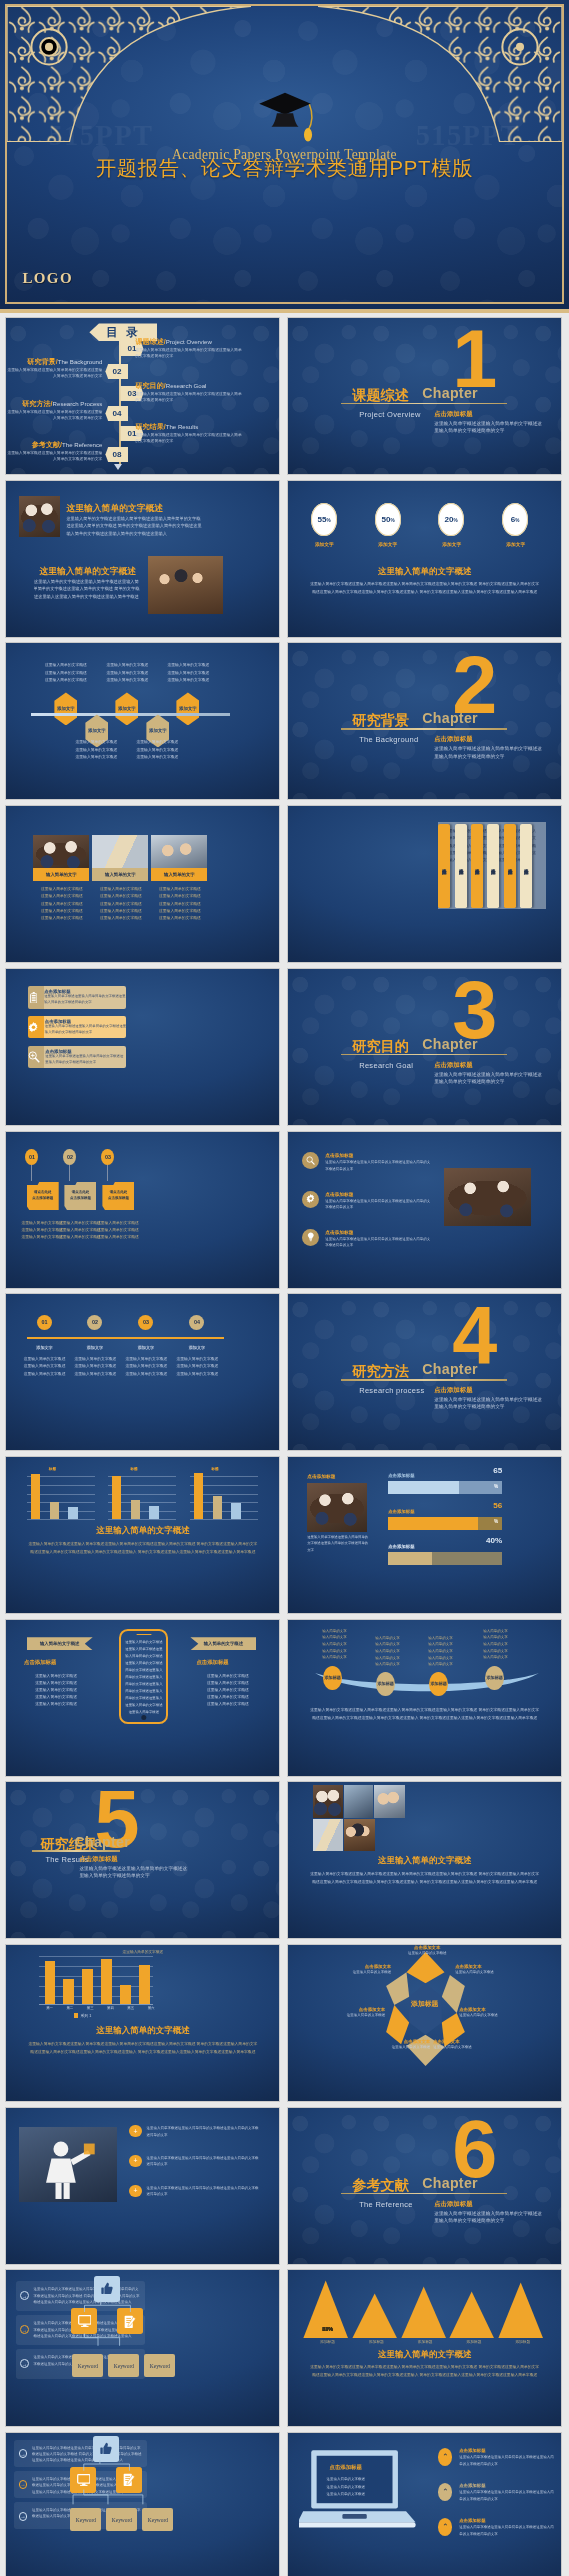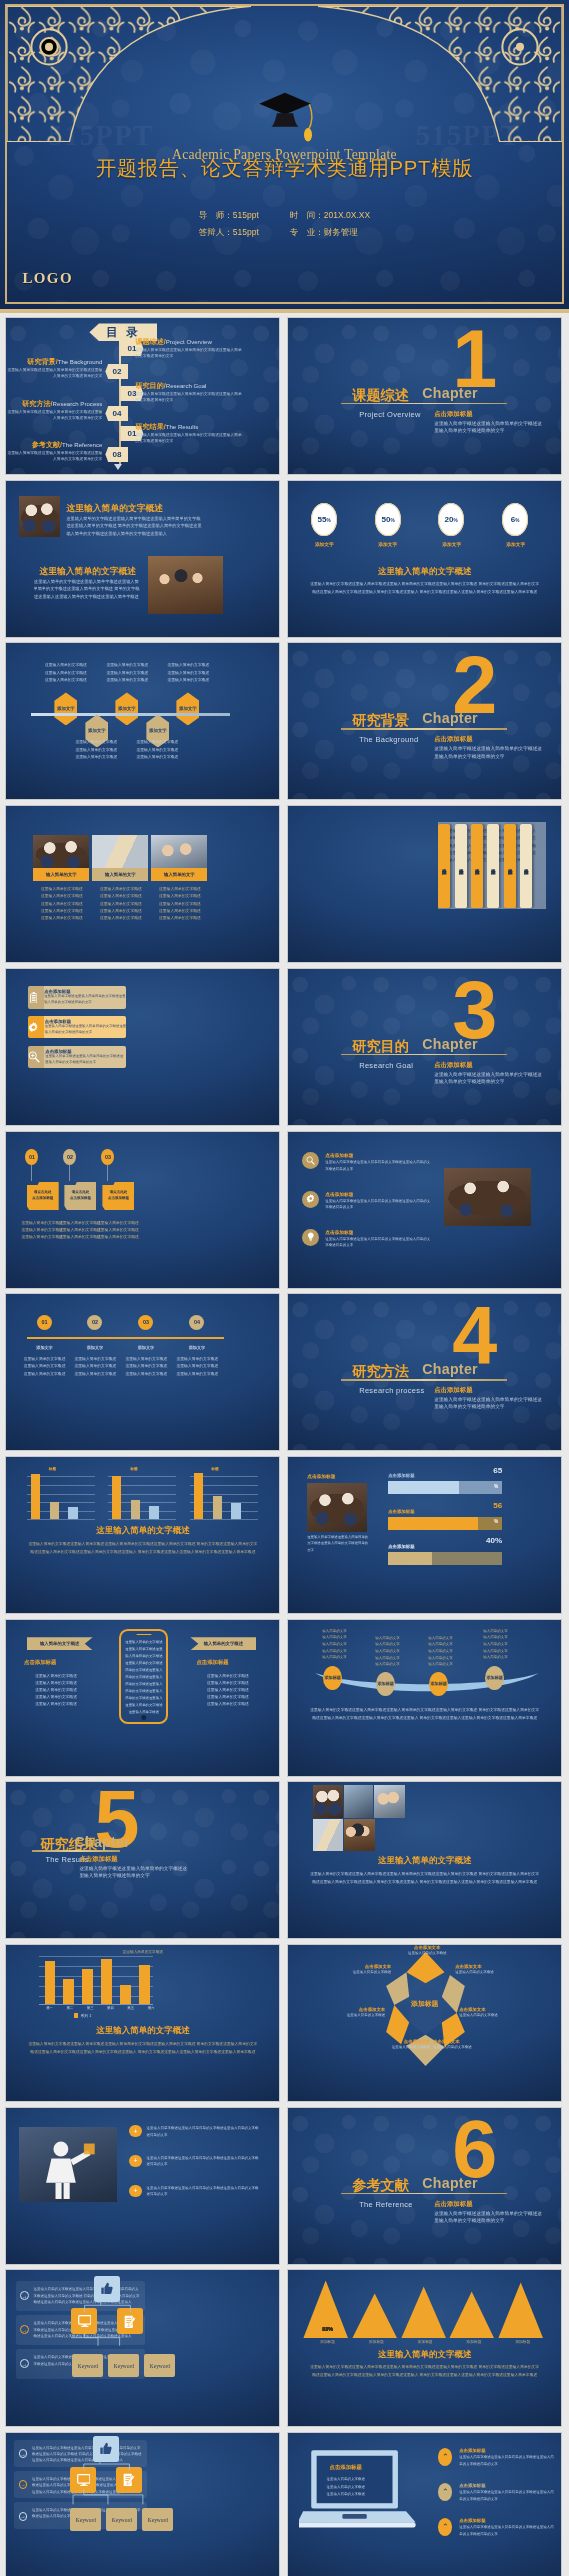--- a/index.html
+++ b/index.html
@@ -271,30 +271,20 @@
     <svg class="cover-cap" width="65" height="57" viewBox="0 0 96 84">
       <path d="M10 26 L48 10 L86 26 L48 42 Z" fill="#0b0b0d"></path>
       <path d="M36 40 h24 c2 10 4 16 8 20 H28 c4-4 6-10 8-20z" fill="#17171b"></path>
       <path d="M84 27 C90 42 88 56 82 66" stroke="#d9a62a" stroke-width="2.2" fill="none"></path>
       <ellipse cx="82" cy="72" rx="6" ry="10" fill="#f0b52e"></ellipse>
     </svg>
 
     <div class="cover-sub">Academic Papers Powerpoint Template</div>
     <div class="cover-title">开题报告、论文答辩学术类通用PPT模版</div>
 
-    <div class="cover-meta">
-      <div class="meta-col">
-        <span>导　师：515ppt</span>
-        <span>答辩人：515ppt</span>
-      </div>
-      <div class="meta-col">
-        <span>时　间：201X.0X.XX</span>
-        <span>专　业：财务管理</span>
-      </div>
-    </div>
 
     <div class="cover-logo">LOGO</div>
   </div>
 </div>
 
 <div class="grid">
 
   <div class="slide patterned">
     <div class="pat"></div>
     <div class="toc-banner">目 录</div>

